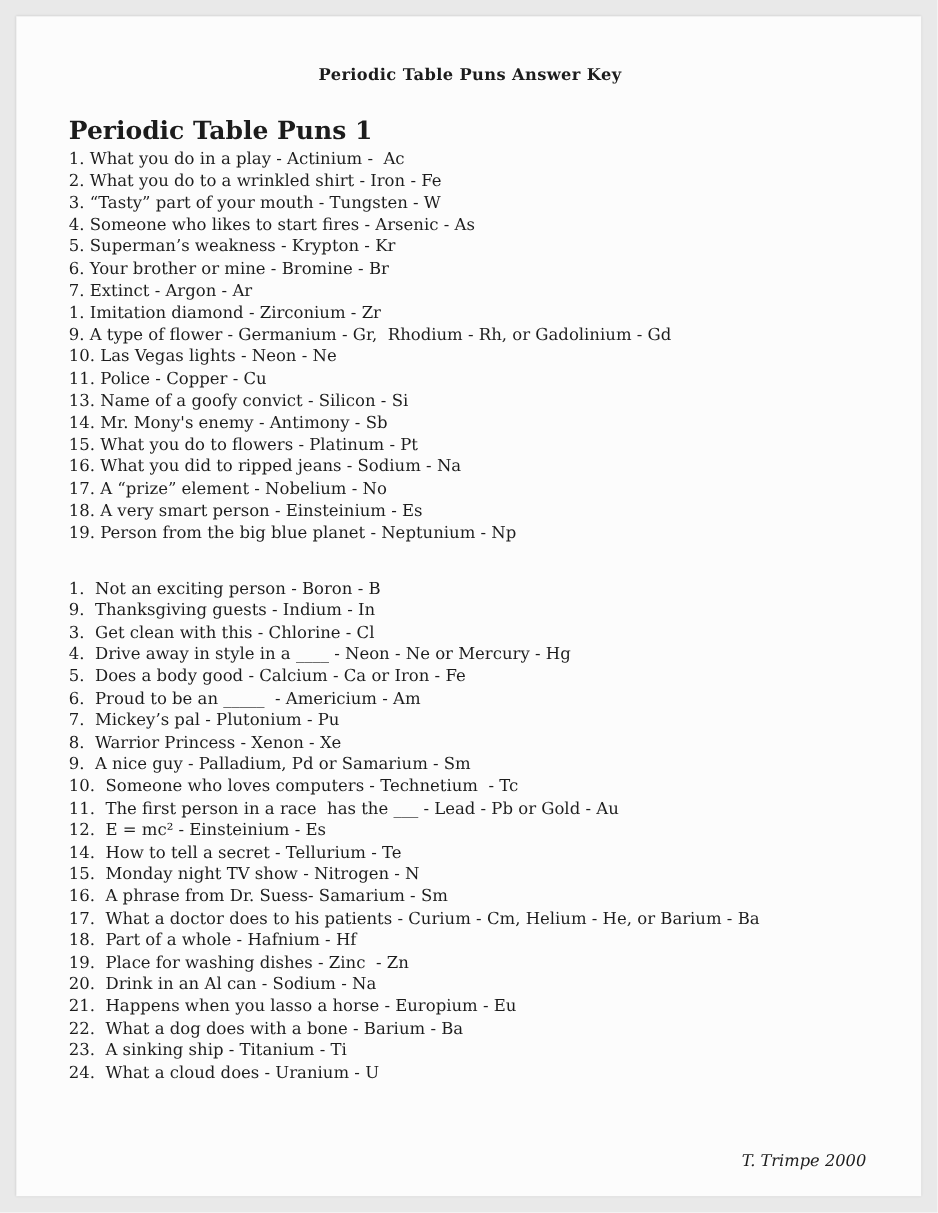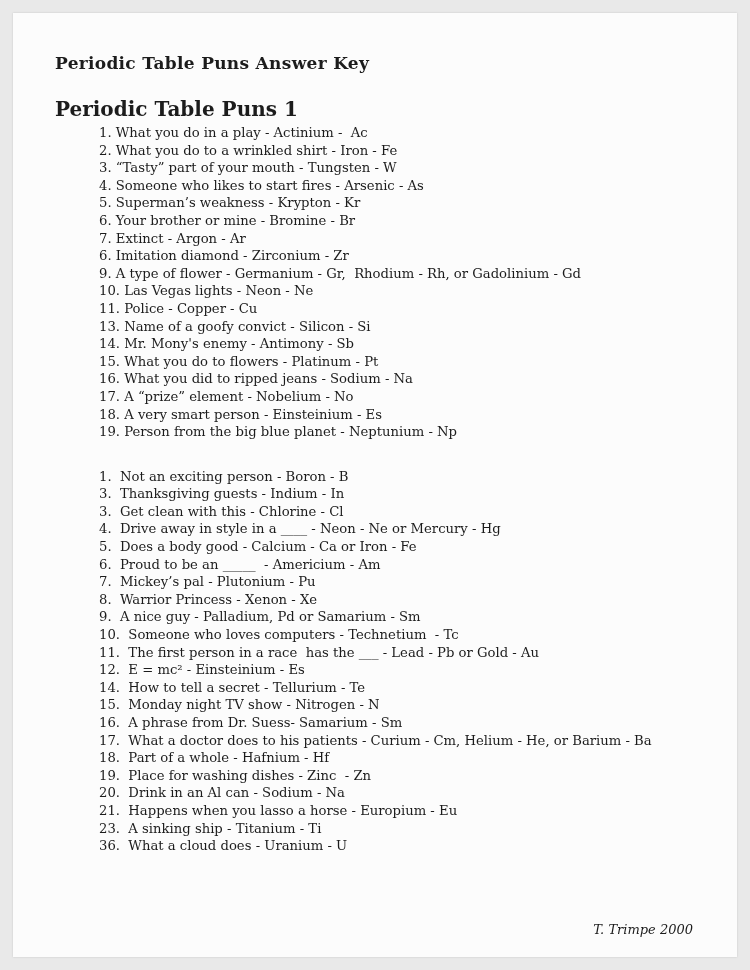--- a/index.html
+++ b/index.html
@@ -17,36 +17,36 @@
     left: 13px;
     top: 13px;
     width: 724px;
     height: 944px;
     background: #fcfcfc;
     box-sizing: border-box;
     padding: 28px 40px 0 42px;
     box-shadow: 0 0 2px rgba(0,0,0,0.15);
   }
   .doc-title {
+    text-align: center;
     font-weight: bold;
-    font-size: 17px;
+    font-size: 13px;
     letter-spacing: 0.3px;
     margin: 12px 0 24px 0;
   }
   .section { margin-bottom: 27px; }
   .section-heading {
     font-weight: bold;
     font-size: 20px;
     margin: 0 0 3px 0;
   }
   .pun-line {
     font-size: 13.2px;
     line-height: 17.6px;
     white-space: pre-wrap;
-    margin-left: 44px;
   }
   .footer {
     position: absolute;
     right: 44px;
     bottom: 20px;
     font-style: italic;
     font-size: 13px;
   }
 </style>
 </head>
@@ -59,56 +59,57 @@
   <section class="section">
     <h2 class="section-heading">Periodic Table Puns 1</h2>
     <div class="pun-list">
         <div class="pun-line">1. What you do in a play - Actinium -  Ac</div>
         <div class="pun-line">2. What you do to a wrinkled shirt - Iron - Fe</div>
         <div class="pun-line">3. “Tasty” part of your mouth - Tungsten - W</div>
         <div class="pun-line">4. Someone who likes to start fires - Arsenic - As</div>
         <div class="pun-line">5. Superman’s weakness - Krypton - Kr</div>
         <div class="pun-line">6. Your brother or mine - Bromine - Br</div>
         <div class="pun-line">7. Extinct - Argon - Ar</div>
-        <div class="pun-line">6. Imitation diamond - Zirconium - Zr</div>
+        <div class="pun-line">1. Imitation diamond - Zirconium - Zr</div>
         <div class="pun-line">9. A type of flower - Germanium - Gr,  Rhodium - Rh, or Gadolinium - Gd</div>
         <div class="pun-line">10. Las Vegas lights - Neon - Ne</div>
         <div class="pun-line">11. Police - Copper - Cu</div>
         <div class="pun-line">13. Name of a goofy convict - Silicon - Si</div>
         <div class="pun-line">14. Mr. Mony's enemy - Antimony - Sb</div>
         <div class="pun-line">15. What you do to flowers - Platinum - Pt</div>
         <div class="pun-line">16. What you did to ripped jeans - Sodium - Na</div>
         <div class="pun-line">17. A “prize” element - Nobelium - No</div>
         <div class="pun-line">18. A very smart person - Einsteinium - Es</div>
         <div class="pun-line">19. Person from the big blue planet - Neptunium - Np</div>
       </div>
   </section>
 
   <section class="section">
     <div class="pun-list">
         <div class="pun-line">1.  Not an exciting person - Boron - B</div>
-        <div class="pun-line">3.  Thanksgiving guests - Indium - In</div>
+        <div class="pun-line">9.  Thanksgiving guests - Indium - In</div>
         <div class="pun-line">3.  Get clean with this - Chlorine - Cl</div>
         <div class="pun-line">4.  Drive away in style in a ____ - Neon - Ne or Mercury - Hg</div>
         <div class="pun-line">5.  Does a body good - Calcium - Ca or Iron - Fe</div>
         <div class="pun-line">6.  Proud to be an _____  - Americium - Am</div>
         <div class="pun-line">7.  Mickey’s pal - Plutonium - Pu</div>
         <div class="pun-line">8.  Warrior Princess - Xenon - Xe</div>
         <div class="pun-line">9.  A nice guy - Palladium, Pd or Samarium - Sm</div>
         <div class="pun-line">10.  Someone who loves computers - Technetium  - Tc</div>
         <div class="pun-line">11.  The first person in a race  has the ___ - Lead - Pb or Gold - Au</div>
         <div class="pun-line">12.  E = mc² - Einsteinium - Es</div>
         <div class="pun-line">14.  How to tell a secret - Tellurium - Te</div>
         <div class="pun-line">15.  Monday night TV show - Nitrogen - N</div>
         <div class="pun-line">16.  A phrase from Dr. Suess- Samarium - Sm</div>
         <div class="pun-line">17.  What a doctor does to his patients - Curium - Cm, Helium - He, or Barium - Ba</div>
         <div class="pun-line">18.  Part of a whole - Hafnium - Hf</div>
         <div class="pun-line">19.  Place for washing dishes - Zinc  - Zn</div>
         <div class="pun-line">20.  Drink in an Al can - Sodium - Na</div>
         <div class="pun-line">21.  Happens when you lasso a horse - Europium - Eu</div>
+        <div class="pun-line">22.  What a dog does with a bone - Barium - Ba</div>
         <div class="pun-line">23.  A sinking ship - Titanium - Ti</div>
-        <div class="pun-line">36.  What a cloud does - Uranium - U</div>
+        <div class="pun-line">24.  What a cloud does - Uranium - U</div>
       </div>
   </section>
 
   <div class="footer">T. Trimpe 2000</div>
 
 </div>
 
 </body></html>

